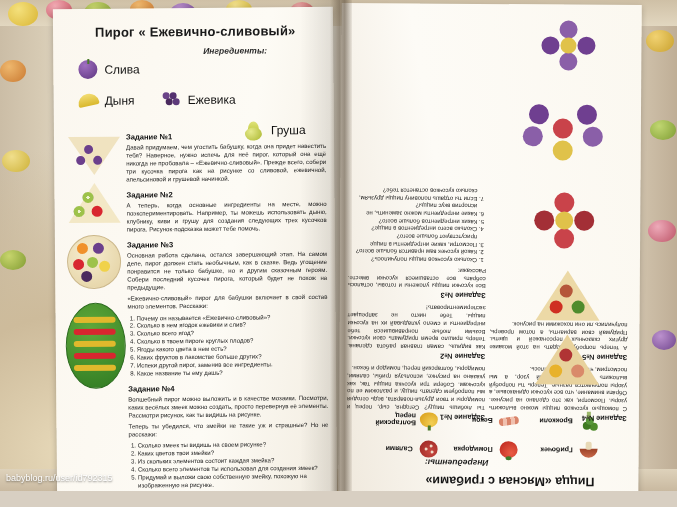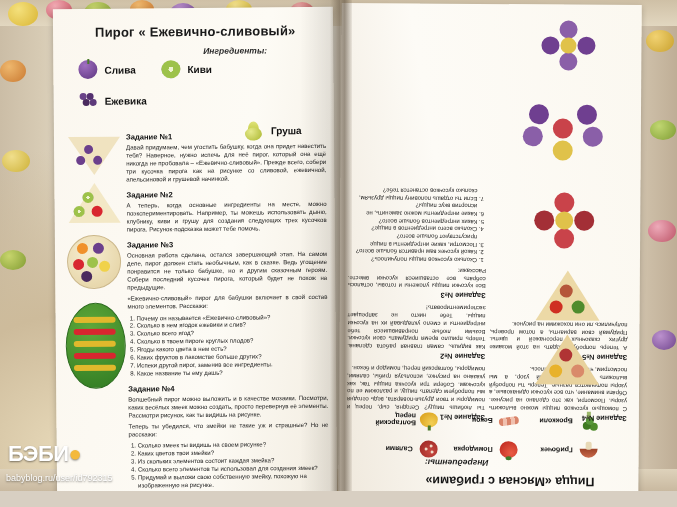--- a/index.html
+++ b/index.html
@@ -49,21 +49,21 @@
     font-size:13px;font-weight:bold;color:#1a1a1a;letter-spacing:.2px;
   }
   .ingr-label{
     position:absolute;left:150px;top:38px;font-size:8.5px;font-style:italic;
     font-weight:bold;color:#2a2a2a;
   }
   .ingr-grid{position:absolute;left:22px;top:50px;width:250px;}
   .ingr-row{display:flex;margin-bottom:9px;}
   .ingr-cell{display:flex;align-items:center;width:83px;}
   .ingr-cell .ico{width:26px;height:22px;margin-right:3px;position:relative;}
-  .ingr-cell .nm{font-size:10px;font-weight:bold;color:#111;text-align:center;}
+  .ingr-cell .nm{font-size:12px;font-weight:normal;color:#111;text-align:center;}
   .tasks{position:absolute;left:72px;top:124px;width:200px;}
   .tk{margin-bottom:7px;}
   .tk h4{margin:0 0 2px 0;font-size:7.6px;font-weight:bold;color:#111;}
   .tk p{margin:0 0 3px 0;font-size:6.1px;line-height:1.32;color:#1d1d1d;text-align:justify;}
   .tk ol{margin:1px 0 0 9px;padding:0;}
   .tk li{font-size:6.1px;line-height:1.3;color:#1d1d1d;margin:0;}
   .shapes{position:absolute;left:8px;top:128px;width:66px;}
   .shape{margin-bottom:6px;position:relative;}
   
   .rp{position:absolute;left:0;top:0;width:300px;height:500px;}
@@ -136,28 +136,28 @@
 
         <div class="ingr-grid">
           <div class="ingr-row">
             <div class="ingr-cell">
               <span class="ico">
                 <span style="position:absolute;left:3px;top:1px;width:19px;height:19px;border-radius:50%;background:radial-gradient(circle at 35% 28%,#a06fc0,#5d3580);"></span>
                 <span style="position:absolute;left:12px;top:0;width:2px;height:5px;background:#4b7a2a;"></span>
               </span>
               <span class="nm">Слива</span>
             </div>
+          </div>
+          <div class="ingr-row">
             <div class="ingr-cell">
               <span class="ico">
-                <span style="position:absolute;left:3px;top:2px;width:19px;height:18px;border-radius:50%;background:radial-gradient(circle at 50% 50%,#eef3cf 0 18%,#9dc24a 19% 70%,#6f8a2a 71%);"></span>
-              </span>
-              <span class="nm">Киви</span>
-            </div>
-          </div>
-          <div class="ingr-row">
+                <span style="position:absolute;left:2px;top:4px;width:21px;height:12px;background:linear-gradient(180deg,#f3dd74,#d9b82c);border-radius:60% 60% 10% 10%/100% 100% 20% 20%;transform:rotate(-12deg);"></span>
+              </span>
+              <span class="nm">Дыня</span>
+            </div>
             <div class="ingr-cell">
               <span class="ico">
                 <span style="position:absolute;left:4px;top:3px;width:7px;height:7px;border-radius:50%;background:#6a4388;"></span>
                 <span style="position:absolute;left:11px;top:3px;width:7px;height:7px;border-radius:50%;background:#54306f;"></span>
                 <span style="position:absolute;left:7px;top:9px;width:7px;height:7px;border-radius:50%;background:#4a2a5e;"></span>
                 <span style="position:absolute;left:14px;top:9px;width:7px;height:7px;border-radius:50%;background:#5d3a7a;"></span>
               </span>
               <span class="nm">Ежевика</span>
             </div>
           </div>
@@ -363,18 +363,15 @@
           <span class="circle" style="position:absolute;left:36px;top:30px;width:13px;height:13px;background:#d98a6a;"></span>
         </div>
 
       </div>
     </div>
 
     <div class="spine-shadow"></div>
     <div class="gutter"></div>
   </div>
 
-  <div class="wm">
-    <span>БЭБИ</span><span class="dot">●</span>
-  </div>
   <div class="wm-url">babyblog.ru/user/id792315</div>
 
 </div>
 
 </body></html>

